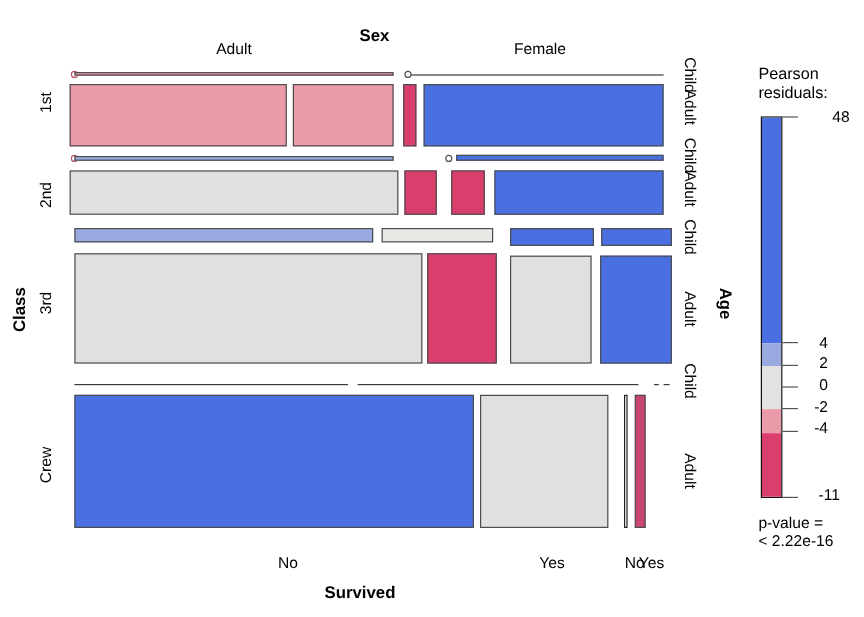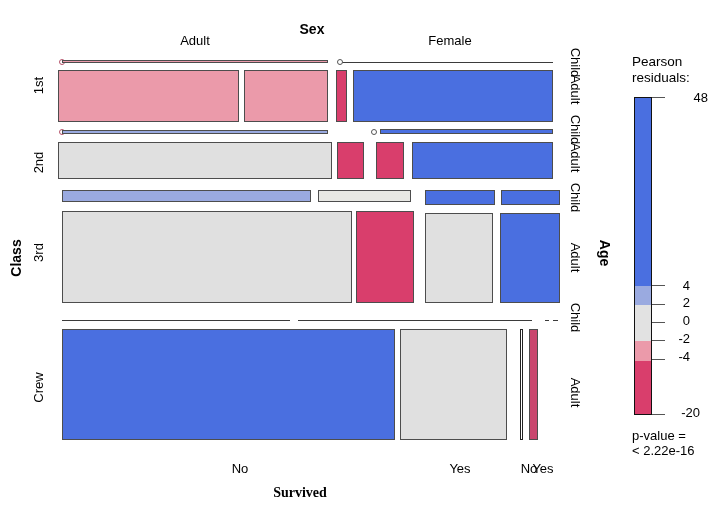--- a/index.html
+++ b/index.html
@@ -190,21 +190,21 @@
 
   <div class="tile" style="left:529px; top:329px; width:9px; height:111px; background:#c9466e;"></div>
 
 </div>
 
 <div class="abs lbl" style="left:195px; top:461px; width:90px;">No</div>
 <div class="abs lbl" style="left:430px; top:461px; width:60px;">Yes</div>
 <div class="abs lbl" style="left:509px; top:461px; width:40px;">No</div>
 <div class="abs lbl" style="left:521px; top:461px; width:44px;">Yes</div>
 
-<div class="abs ttl" style="left:235px; top:485px; width:130px;font-family:Liberation Serif, serif;">Survived</div>
+<div class="abs ttl" style="left:235px; top:485px; width:130px;">Survived</div>
 
 <div class="legend-title" style="left:632px; top:54px;"><span>Pearson</span><br><span>residuals:</span></div>
 
 <div id="legend-bar" style="left:634px; top:97px; width:18px; height:318px;">
 
   <div style="height:188px; background:#4a6fe0;"></div>
   <div style="height:19px;  background:#9aaae0;"></div>
   <div style="height:36px;  background:#e2e2e2;"></div>
   <div style="height:20px;  background:#eb9aaa;"></div>
   <div style="height:55px;  background:#d93e6c;"></div>
@@ -217,15 +217,15 @@
 <div class="legend-tick" style="left:652px; top:340px; width:13px;"></div>
 <div class="legend-tick" style="left:652px; top:359px; width:13px;"></div>
 <div class="legend-tick" style="left:652px; top:414px; width:13px;"></div>
 
 <div class="legend-num" style="left:660px; top:90px;  width:48px;">48</div>
 <div class="legend-num" style="left:660px; top:278px; width:30px;">4</div>
 <div class="legend-num" style="left:660px; top:295px; width:30px;">2</div>
 <div class="legend-num" style="left:660px; top:313px; width:30px;">0</div>
 <div class="legend-num" style="left:660px; top:331px; width:30px;">-2</div>
 <div class="legend-num" style="left:660px; top:349px; width:30px;">-4</div>
-<div class="legend-num" style="left:660px; top:405px; width:40px;">-20</div>
+<div class="legend-num" style="left:660px; top:405px; width:40px;">-11</div>
 
 <div class="pval" style="left:632px; top:428px;"><span>p-value =</span><br><span>&lt; 2.22e-16</span></div>
 
 </body></html>

